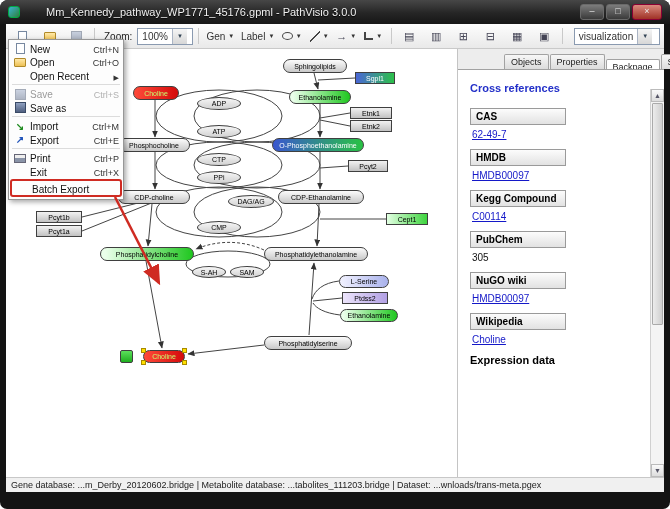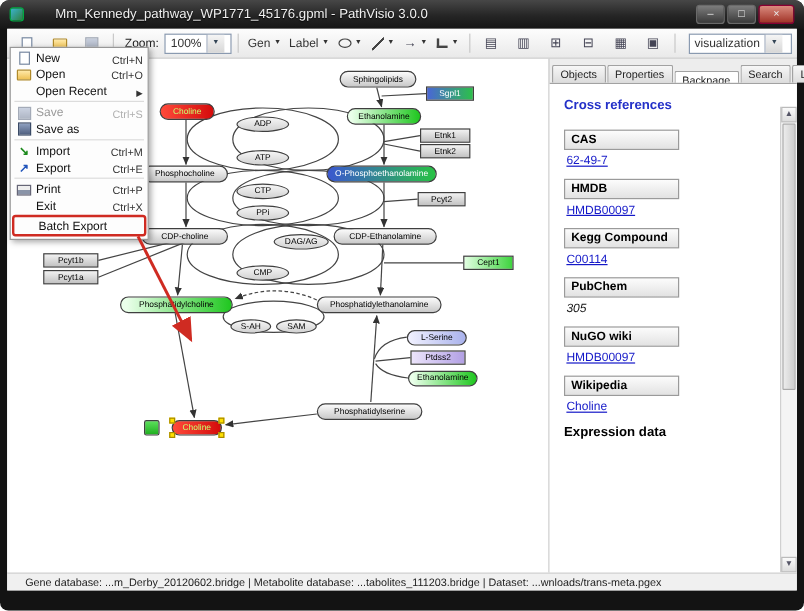--- a/index.html
+++ b/index.html
@@ -64,40 +64,40 @@
   .handle{position:absolute;width:5px;height:5px;background:#ffe000;border:1px solid #a88a00;box-sizing:border-box;}
   .h-tl{left:-3px;top:-3px;} .h-tr{right:-3px;top:-3px;} .h-bl{left:-3px;bottom:-3px;} .h-br{right:-3px;bottom:-3px;}
 
   .annotation{position:absolute;left:9px;top:228px;width:270px;height:55px;z-index:10;background:#b2423c;border:1px solid #7d2a25;
     border-radius:4px;color:#fff;font-weight:bold;font-size:11.5px;line-height:1.45;display:flex;align-items:center;justify-content:center;
     text-align:center;padding:2px 10px;box-sizing:border-box;box-shadow:1px 2px 5px rgba(0,0,0,.45);}
   .annotation .hl{color:#3fdc3f;}
 
   
   .panel{flex:1;display:flex;flex-direction:column;background:#ededed;min-width:0;}
-  .tabs{height:18px;display:flex;align-items:flex-end;padding:2px 2px 0;gap:1px;font-size:9px;}
+  .tabs{height:18px;display:flex;align-items:flex-end;padding:2px 2px 0;gap:1px;font-size:9px;margin-left:44px;}
   .tab{padding:2px 6px 2px;border:1px solid #a2a2a2;border-bottom:none;background:linear-gradient(#f7f7f7,#dcdcdc);
     border-radius:2px 2px 0 0;color:#222;white-space:nowrap;}
   .tab.active{background:#fff;padding-bottom:3px;position:relative;top:6px;}
   .panel-body{flex:1;background:#fff;border-top:1px solid #a2a2a2;padding:8px 12px;position:relative;overflow:hidden;font-size:10px;}
   .xref-title{color:#2330c8;font-weight:bold;font-size:11px;margin:4px 0 14px;}
   .xref{margin-bottom:2px;}
   .xref-header{display:inline-block;min-width:84px;border:1px solid #9a9a9a;background:linear-gradient(#fcfcfc,#e2e2e2);
     font-weight:bold;font-size:10px;padding:2px 5px;}
   .xref-value{display:block;margin:4px 0 9px 2px;font-size:10px;color:#1418c8;text-decoration:underline;}
-  .xref-value.plain{color:#111;text-decoration:none;font-style:italic;}
+  .xref-value.plain{color:#111;text-decoration:none;}
   .expr{font-weight:bold;font-size:11px;margin-top:5px;color:#000;}
   .vscroll{position:absolute;top:19px;right:0;bottom:0;width:13px;background:#f4f4f4;border-left:1px solid #d0d0d0;z-index:5;}
   .sb-btn{height:13px;display:flex;align-items:center;justify-content:center;font-size:7px;color:#556;background:linear-gradient(#fafafa,#ddd);border:1px solid #bbb;box-sizing:border-box;}
   .sb-down{position:absolute;bottom:0;left:0;right:0;}
   .sb-up{position:absolute;top:0;left:0;right:0;}
   .sb-thumb{position:absolute;top:14px;left:1px;right:1px;height:220px;background:linear-gradient(90deg,#ececec,#cfcfcf);border:1px solid #aaa;border-radius:1px;}
 
   .statusbar{height:14px;background:#f0f0f0;border-top:1px solid #c8c8c8;font-size:9px;color:#222;display:flex;align-items:center;
-    padding:0 15px;white-space:nowrap;overflow:hidden;}
+    padding:0 5px;white-space:nowrap;overflow:hidden;}
 
   
   .filemenu{position:absolute;left:8px;top:39px;width:116px;background:#fdfdfd;border:1px solid #979797;
     box-shadow:2px 2px 5px rgba(0,0,0,.35);z-index:50;font-size:10px;padding:1px;box-sizing:border-box;}
   .menu-item{display:flex;align-items:flex-end;height:13.5px;padding:0 3px;color:#111;}
   .menu-item.disabled{color:#9a9a9a;}
   .menu-item.disabled .mi-shortcut{color:#b0b0b0;}
   .menu-item.highlighted{border:2px solid #cf2b22;border-radius:3px;margin:1px 0;height:14px;}
   .mi-icon{width:14px;flex:0 0 14px;height:12px;margin-right:3px;display:flex;align-items:center;justify-content:center;font-size:10px;font-weight:bold;}
   .mi-icon.arrow-imp{color:#1d8a1d;}

